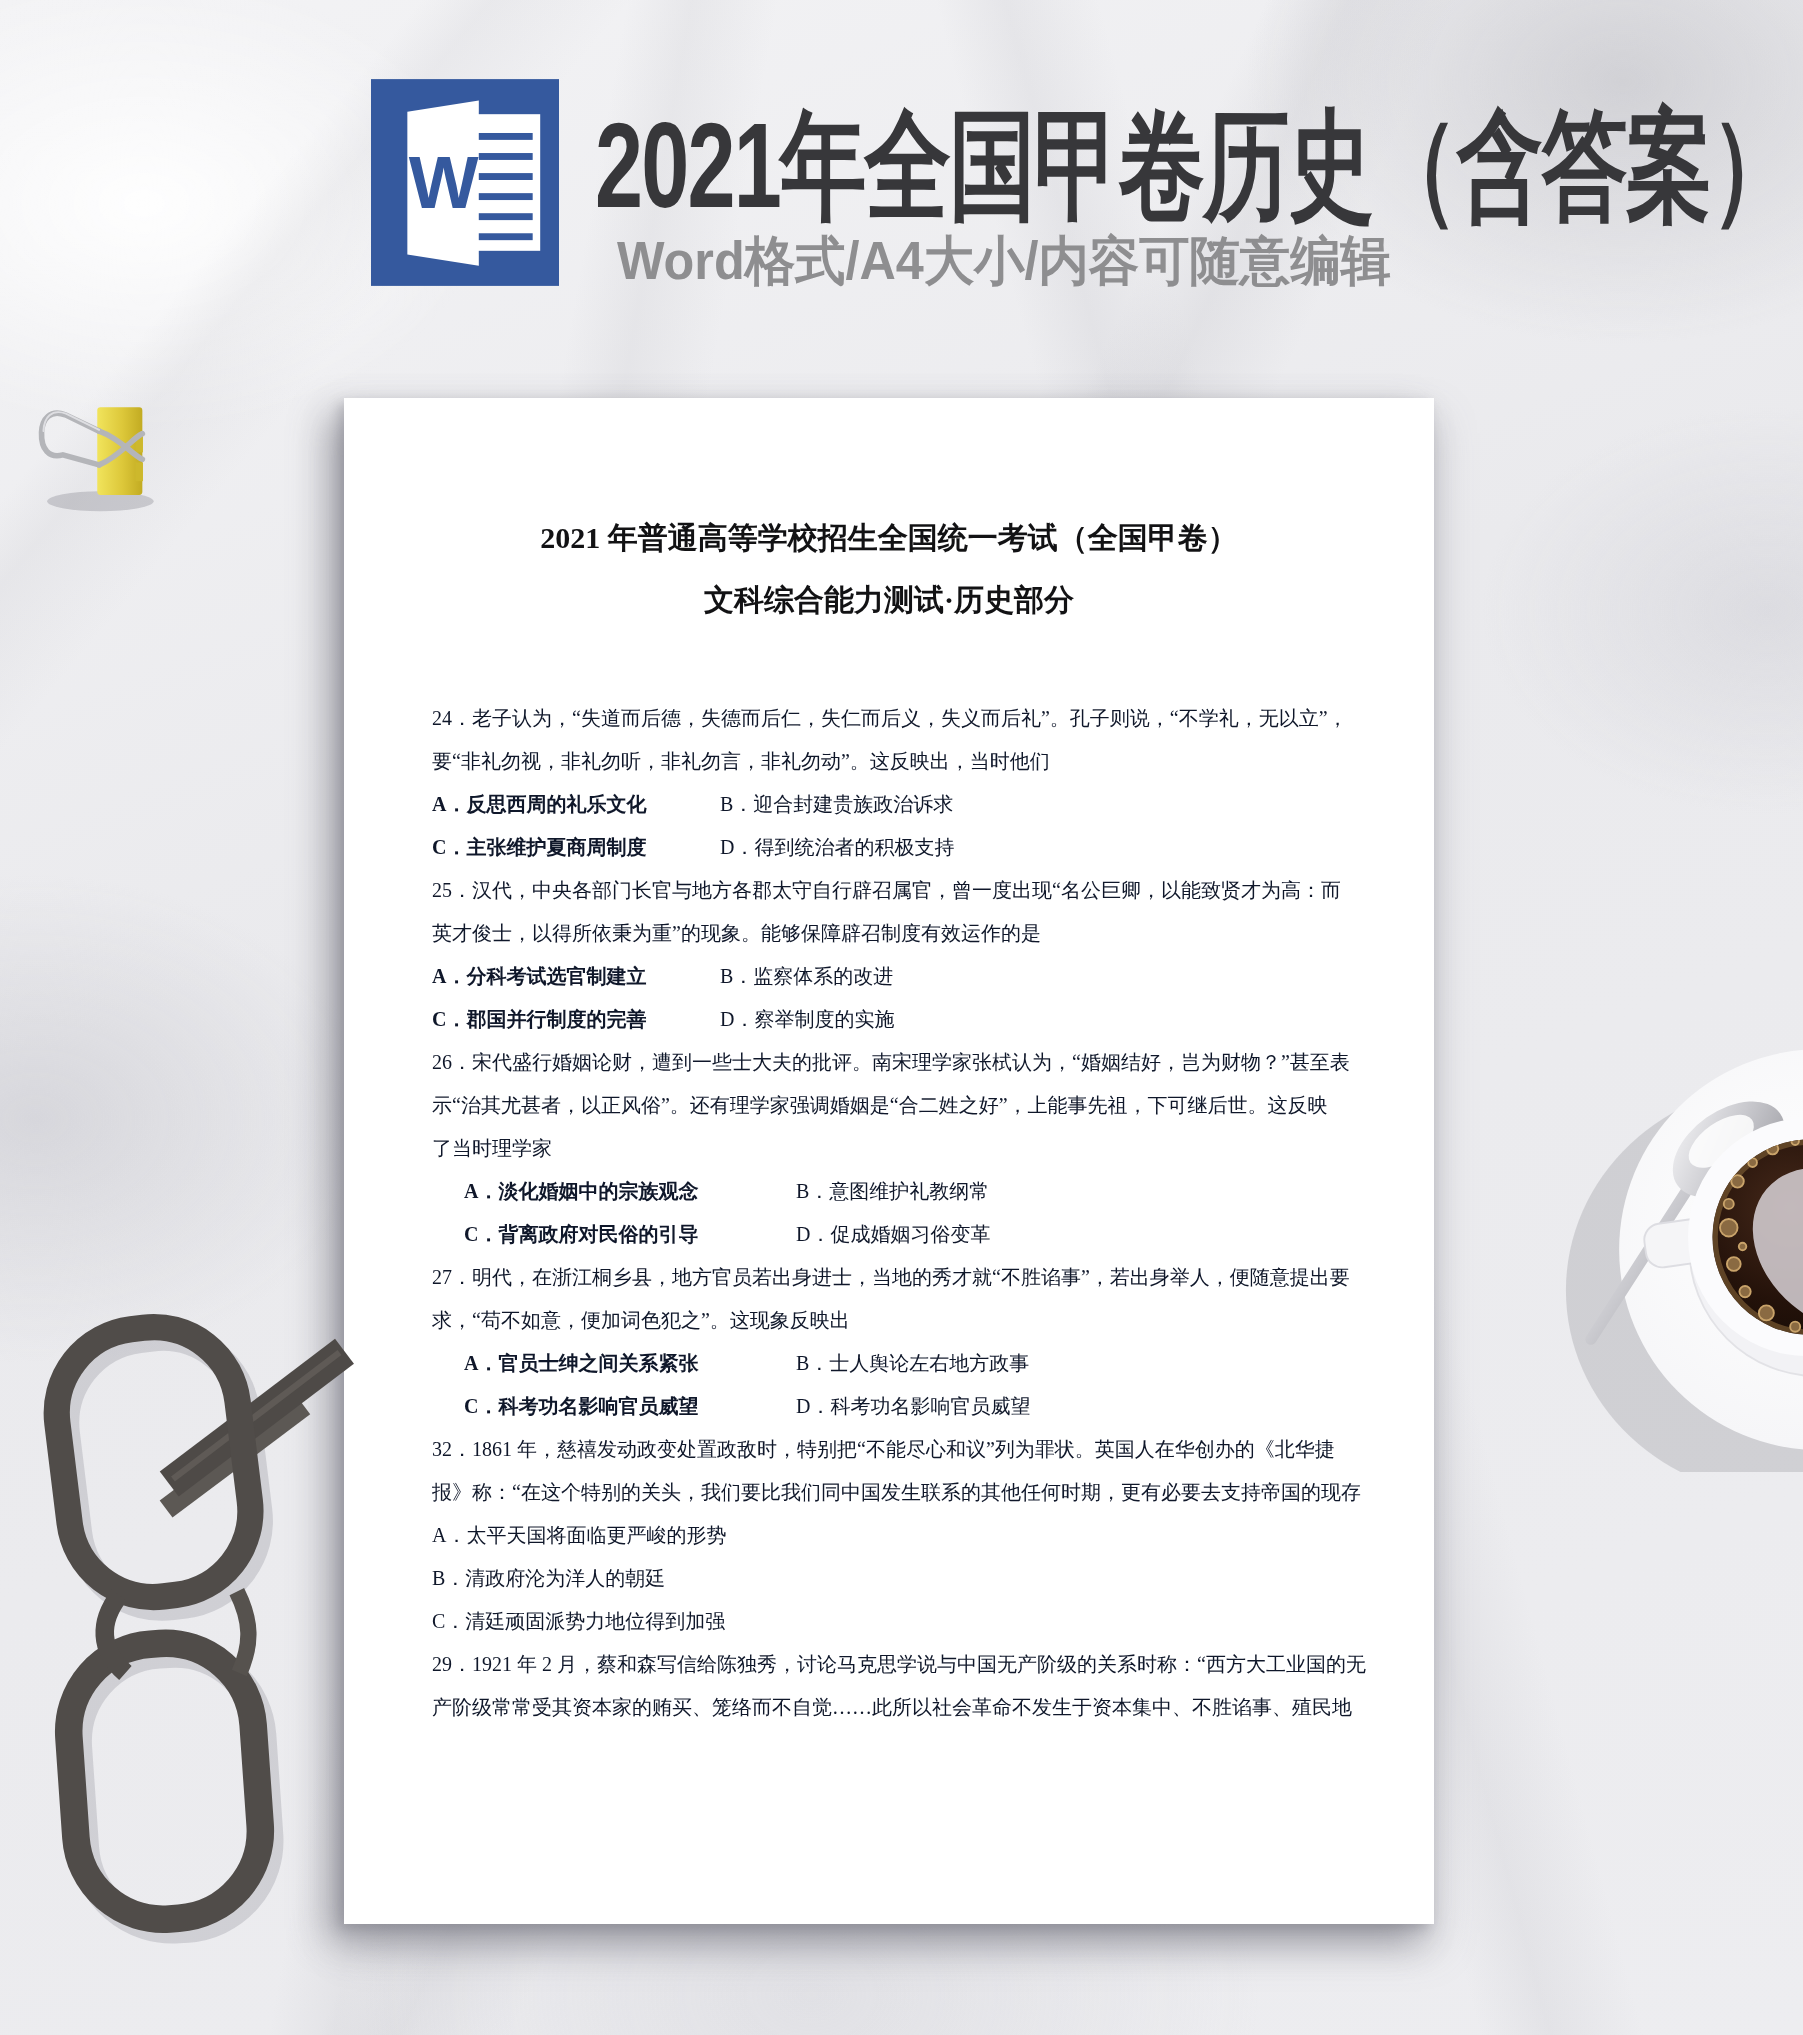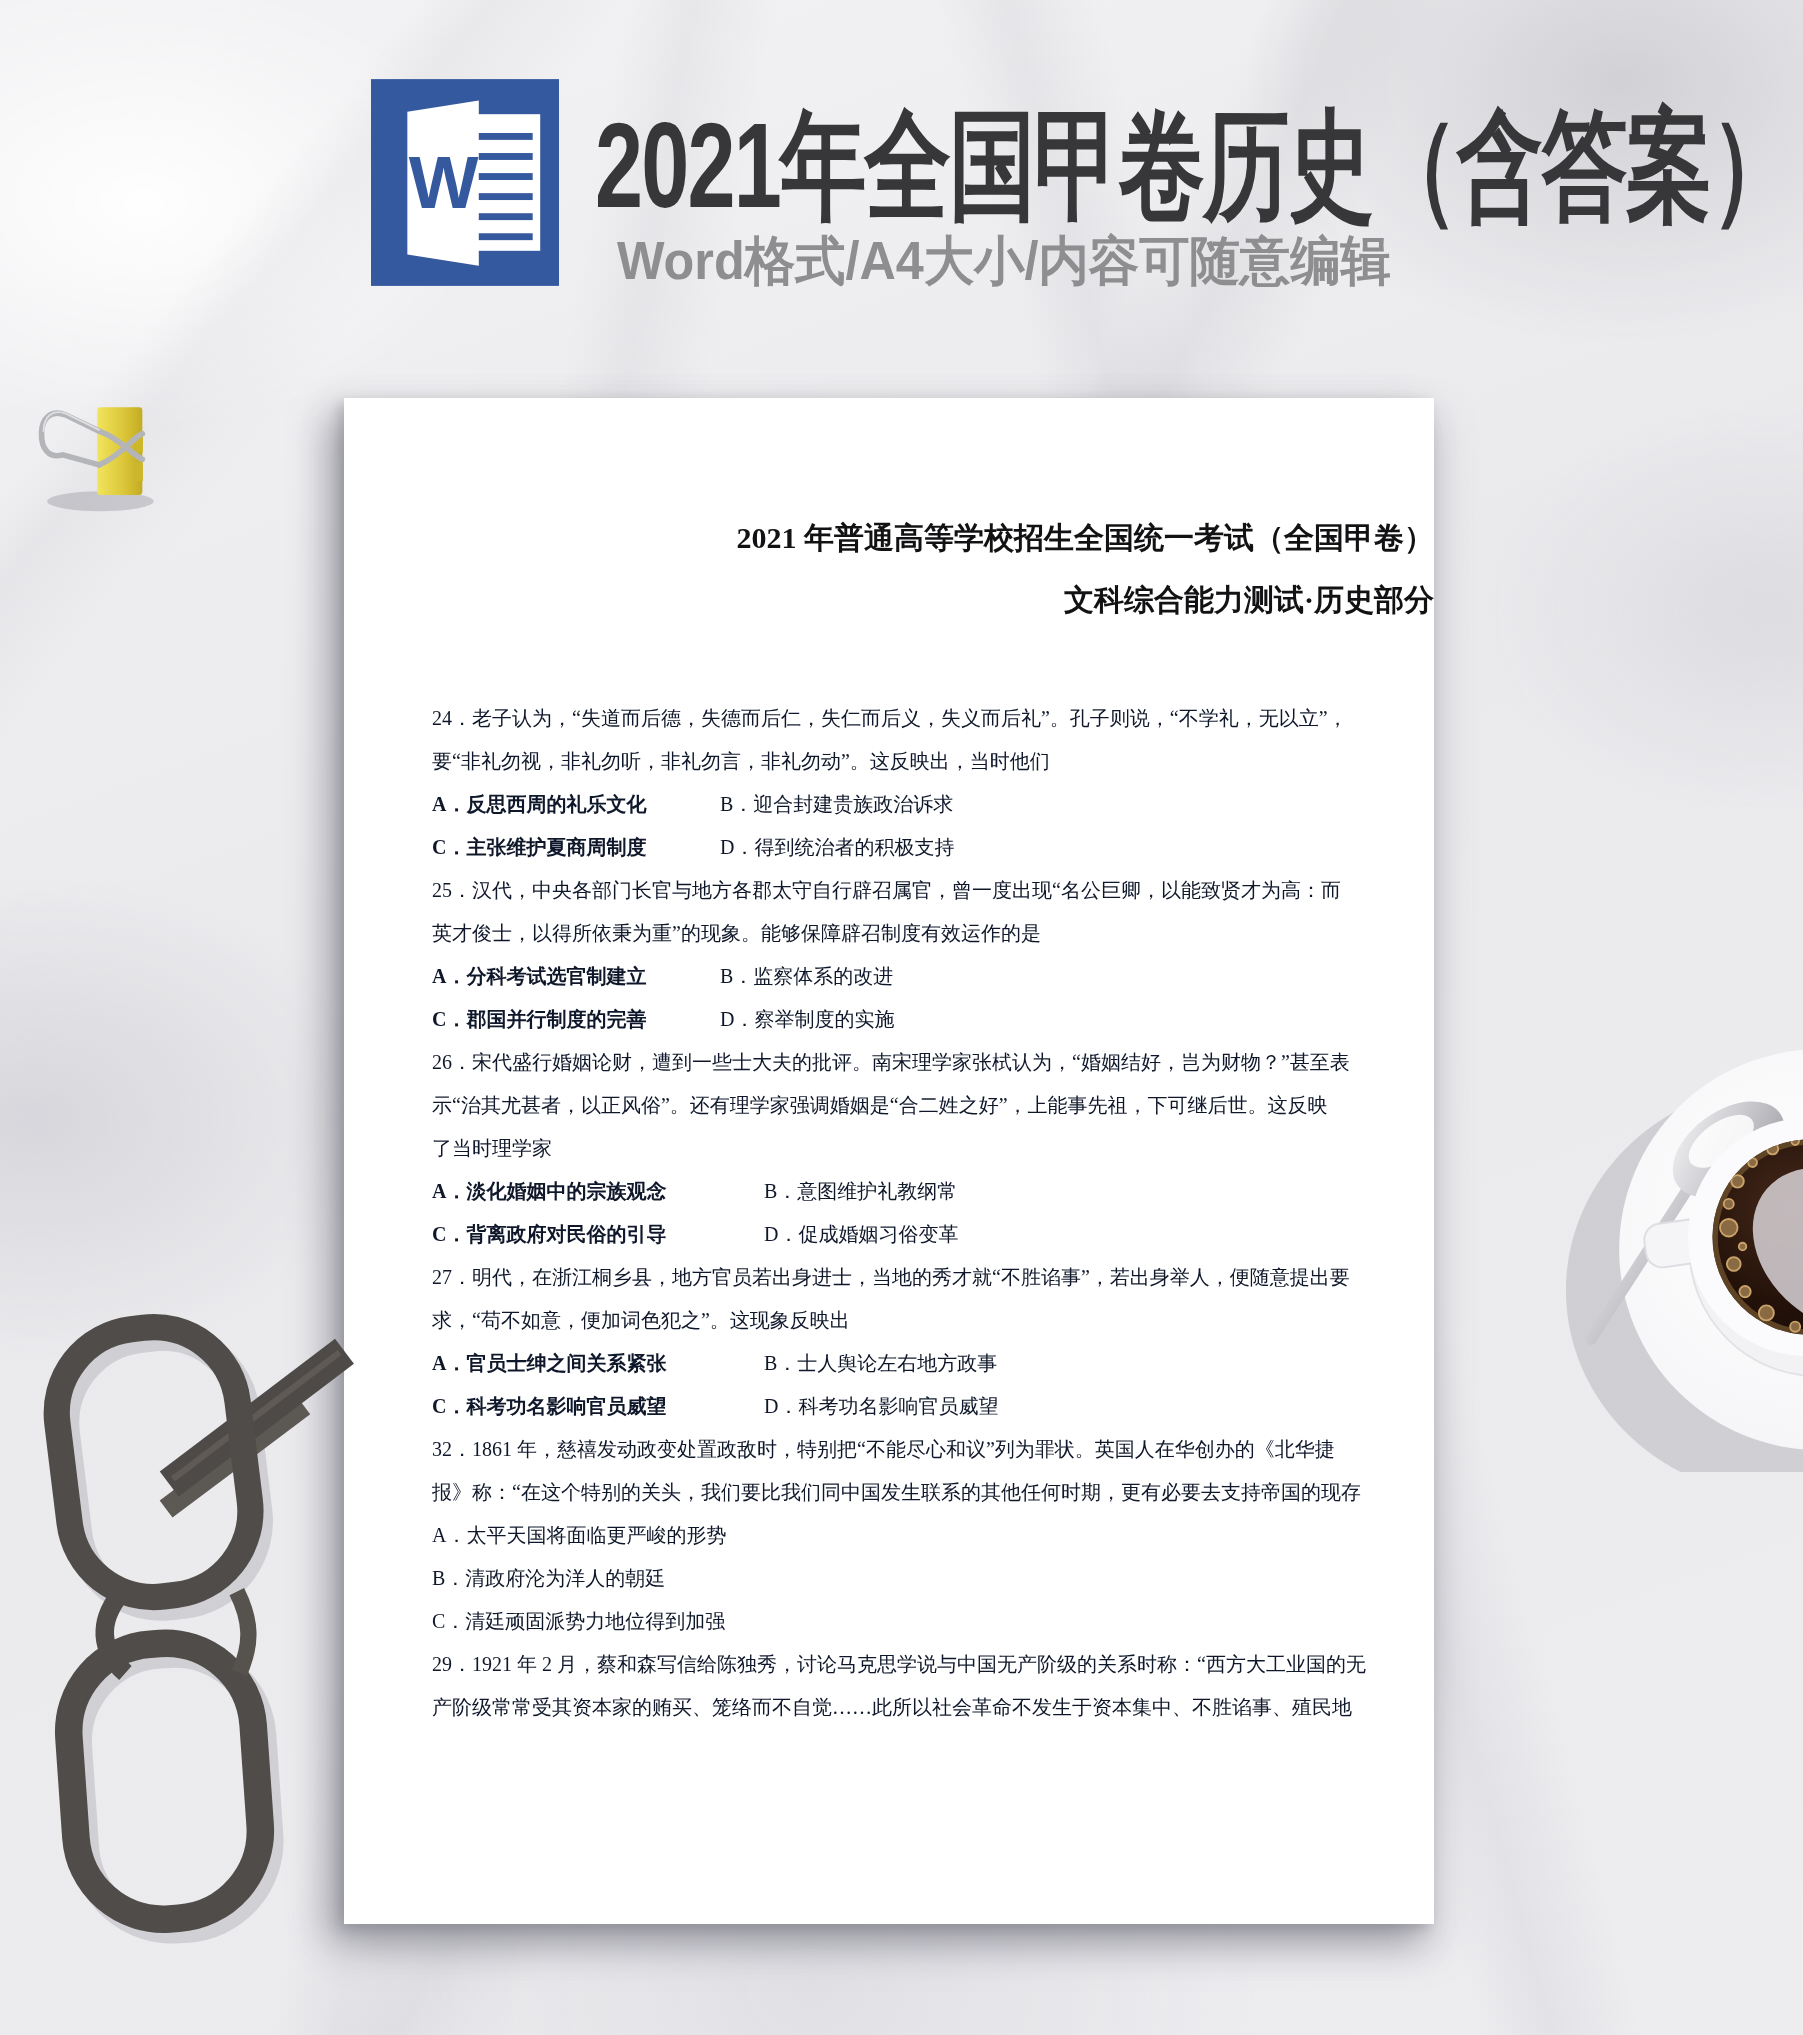--- a/index.html
+++ b/index.html
@@ -34,33 +34,33 @@
     font-size:53px;font-weight:bold;color:#8e8e90;white-space:nowrap;
     transform:scaleX(.95);transform-origin:left center;
   }
   
   .page{
     position:absolute;left:344px;top:398px;width:1090px;height:1526px;
     background:#ffffff;
     box-shadow:-19px 15.7px 34px rgba(108,108,120,.45), -5px 5px 11.3px rgba(108,108,120,.3), 0 22px 38px rgba(118,118,128,.35);
   }
   .dt1,.dt2{
-    position:absolute;left:0;width:100%;text-align:right;
+    position:absolute;left:0;width:100%;text-align:center;
     font-family:"Liberation Serif","DejaVu Serif",serif;
     font-weight:bold;color:#121214;font-size:30px;white-space:nowrap;
   }
   .dt1{top:120px;}
   .dt2{top:182px;}
   .docbody{position:absolute;left:88px;top:299px;width:927px;}
   .bline{
     height:43px;line-height:43px;font-size:20px;color:#0f172a;
     font-family:"Liberation Serif","DejaVu Serif",serif;white-space:nowrap;
   }
   .oa{display:inline-block;width:288px;font-weight:bold;}
-  .oa.w{width:332px;}
+  .oa.w{width:332px;margin-left:32px;}
   
   .clip-svg{position:absolute;left:19px;top:376px;width:144px;height:144px;}
   .glasses-svg{position:absolute;left:19px;top:1296px;width:338px;height:739px;}
   .coffee-svg{position:absolute;left:1522px;top:1021px;width:282px;height:451px;}
 </style>
 </head>
 <body>
 
 <div class="veins"></div>
 

